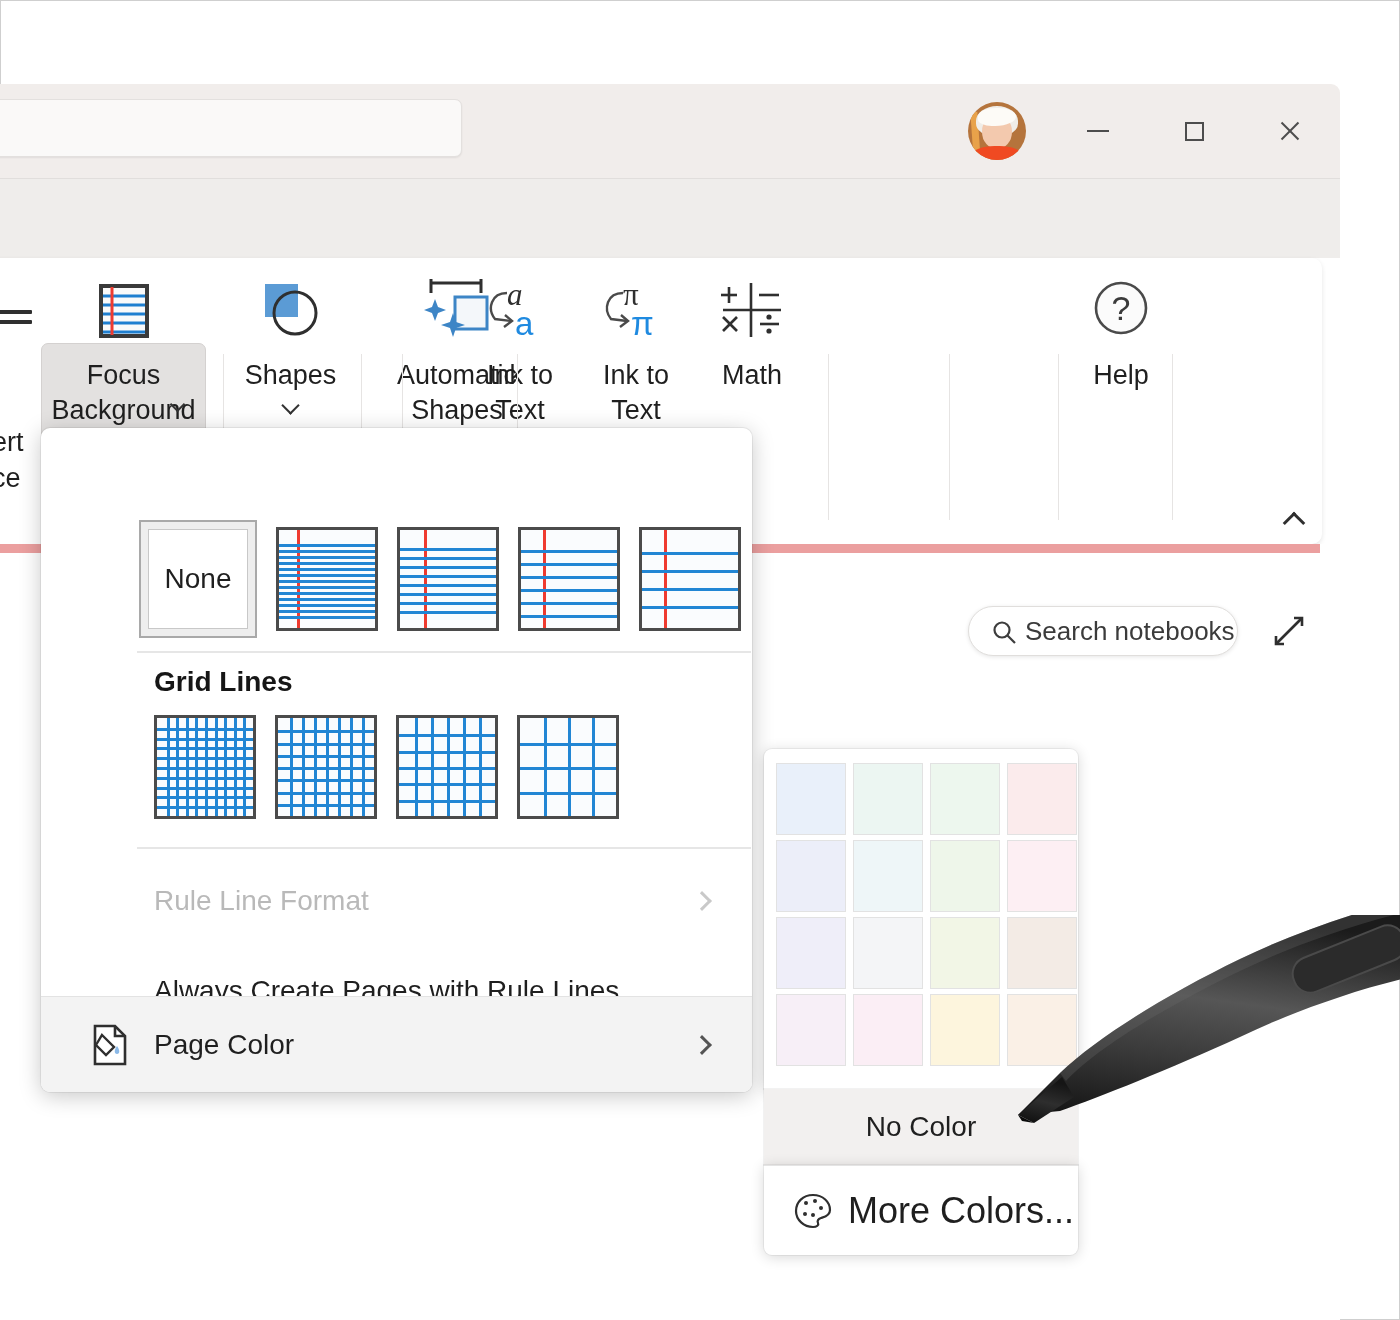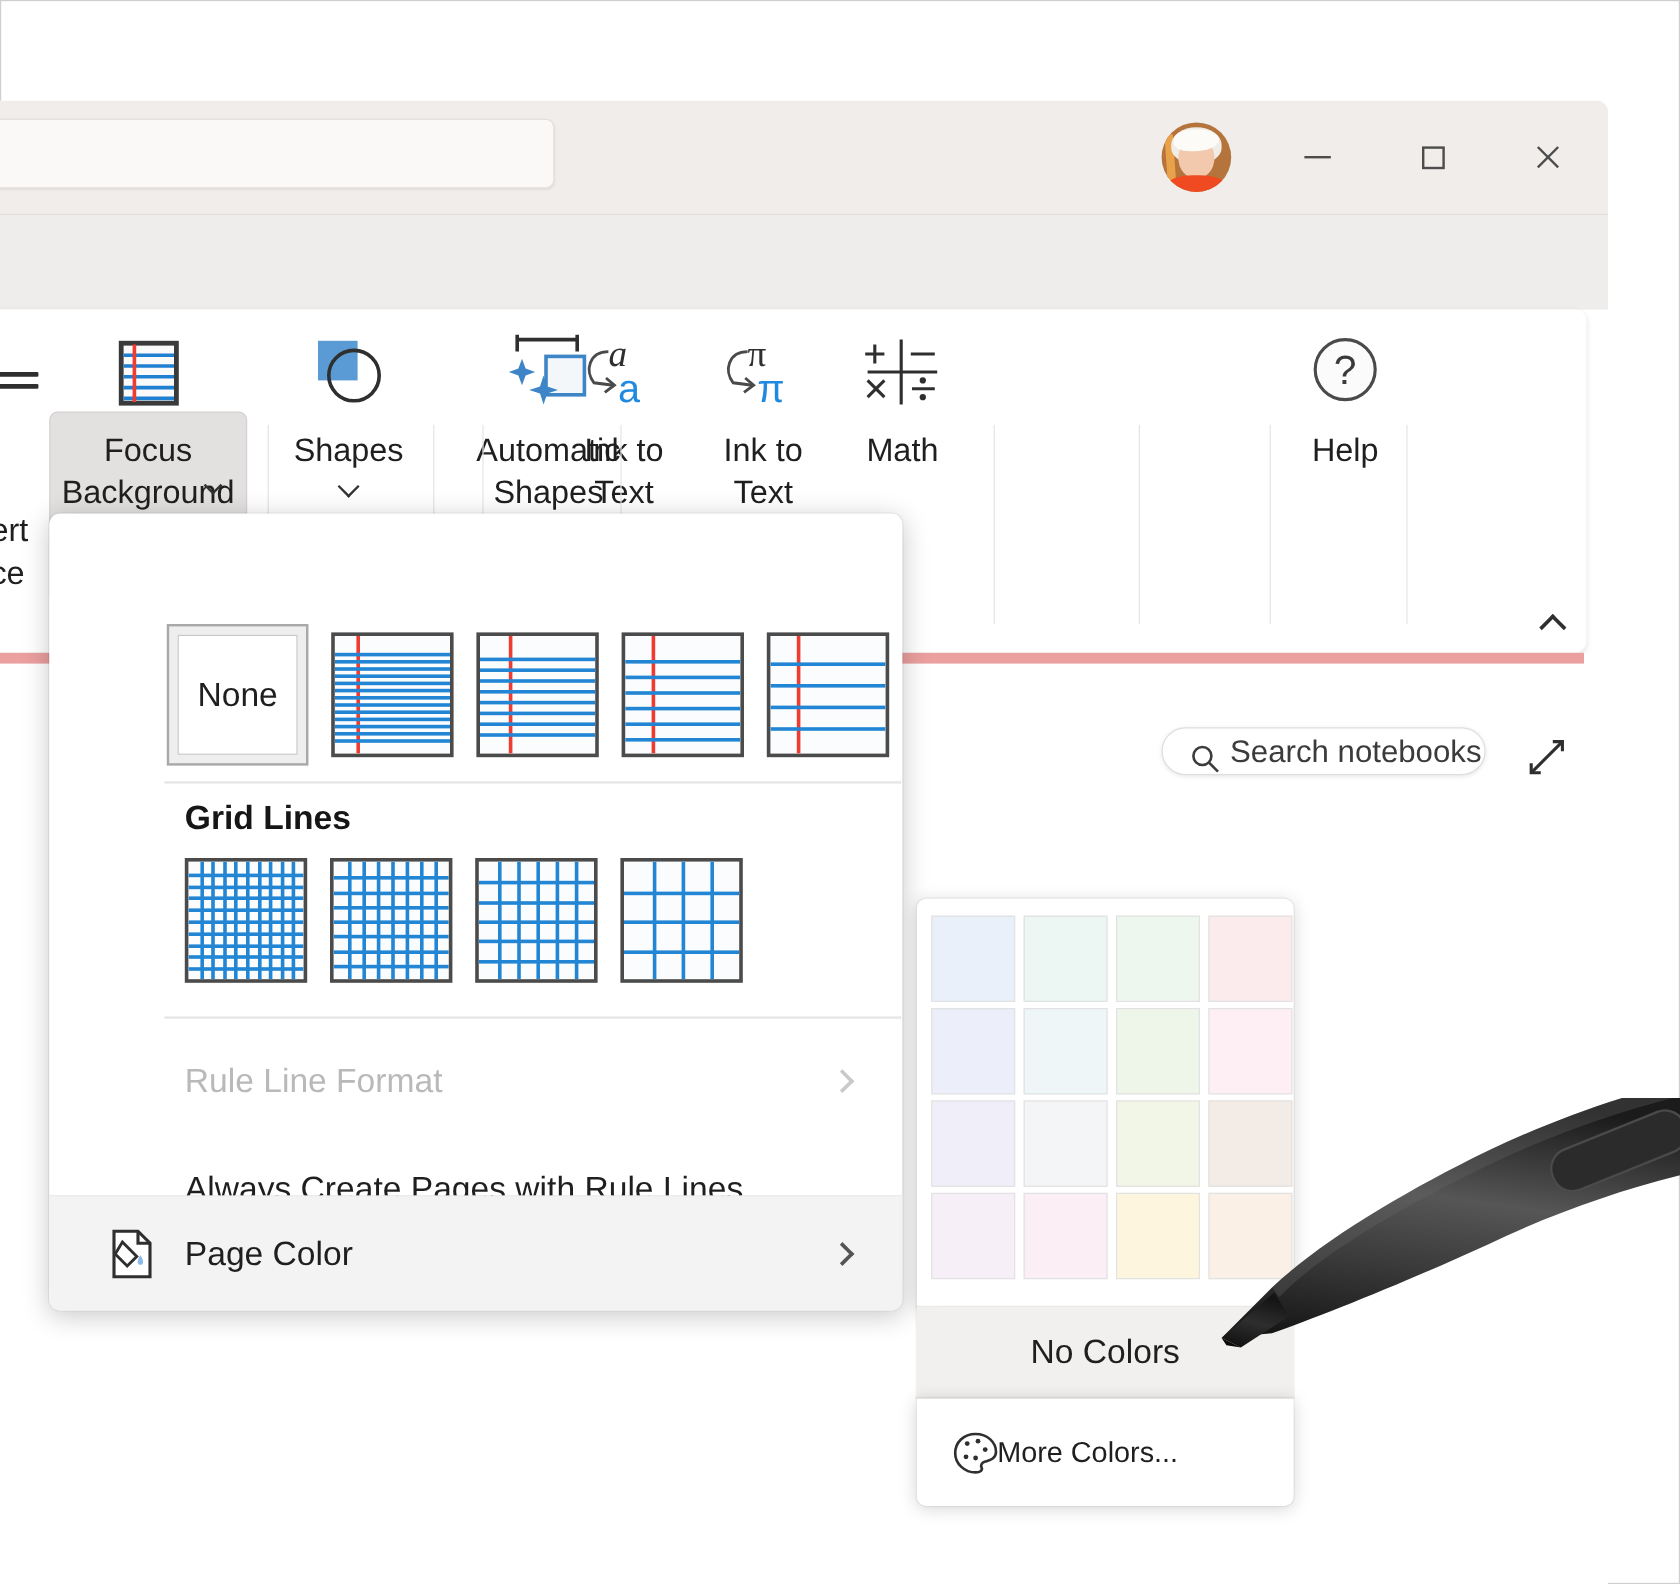--- a/index.html
+++ b/index.html
@@ -242,21 +242,21 @@
     position: absolute; left: 0; top: 460px;
     width: 1400px; height: 776px;
     background: #ffffff;
   }
   .accent-bar {
     position: absolute; left: 0; top: 0; width: 1380px; height: 9px;
     background: #eb9f9f;
   }
   .notebook-search {
     position: absolute; left: 1028px; top: 62px;
-    width: 270px; height: 40px;
+    width: 270px; height: 50px;
     background: #ffffff; border: 1px solid #e0dedc;
     border-radius: 25px;
     box-shadow: 0 1px 4px rgba(0,0,0,.10);
     display: flex; align-items: center;
   }
   .ns-text {
     margin-left: 56px; font-size: 26px; color: #3b3b3b;
   }
   .expand-icon {
     position: absolute; left: 1330px; top: 68px;
@@ -292,21 +292,21 @@
   }
   .morecolors-row {
     position: absolute; left: 0; top: 416px;
     width: 314px; height: 90px;
     background: #ffffff;
     border-top: 1px solid #e4e4e4;
     border-radius: 0 0 8px 8px;
     display: flex; align-items: center;
     box-shadow: 0 2px 14px rgba(0,0,0,.16), 0 0 0 1px rgba(0,0,0,.05);
   }
-  .morecolors-row .mc-txt { margin-left: 67px; font-size: 24px; color: #1f1f1f; }
+  .morecolors-row .mc-txt { margin-left: 84px; font-size: 36px; color: #1f1f1f; }
 
   
   .stylus { position: absolute; left: 990px; top: 915px; width: 420px; height: 230px; z-index: 90; }
 </style>
 </head>
 <body>
 
 <div id="root">
   <div class="page-border"></div>
 
@@ -644,21 +644,21 @@
           <div class="swatch" title="pale-grey" style="background: rgb(244, 245, 247);"></div>
           <div class="swatch" title="pale-lime" style="background: rgb(242, 246, 230);"></div>
           <div class="swatch" title="pale-taupe" style="background: rgb(243, 235, 229);"></div>
           <div class="swatch" title="pale-lilac" style="background: rgb(247, 239, 247);"></div>
           <div class="swatch" title="pale-pink" style="background: rgb(251, 238, 245);"></div>
           <div class="swatch" title="pale-cream" style="background: rgb(253, 245, 221);"></div>
           <div class="swatch" title="pale-peach" style="background: rgb(250, 240, 230);"></div>
         </div>
 
       <div class="nocolor-row">
-        <span>No Colors</span>
+        <span>No Color</span>
       </div>
 
       <div class="morecolors-row">
         <svg style="position:absolute; left:28px; top:24px;" width="42" height="42" viewBox="0 0 42 42">
           <path d="M21 5 C31 5 38 12 38 20 C38 26 32 27 29 28 C26 29 25 31 26 33 C27 35 25 37 21 37 C12 37 4 30 4 21 C4 12 11 5 21 5 Z" fill="none" stroke="#2f2f2f" stroke-width="2.2"></path>
           <circle cx="14" cy="13" r="2" fill="#2f2f2f"></circle>
           <circle cx="23" cy="11" r="2" fill="#2f2f2f"></circle>
           <circle cx="29" cy="18" r="2" fill="#2f2f2f"></circle>
           <circle cx="13" cy="24" r="2" fill="#2f2f2f"></circle>
           <circle cx="21" cy="25" r="2" fill="#2f2f2f"></circle>

